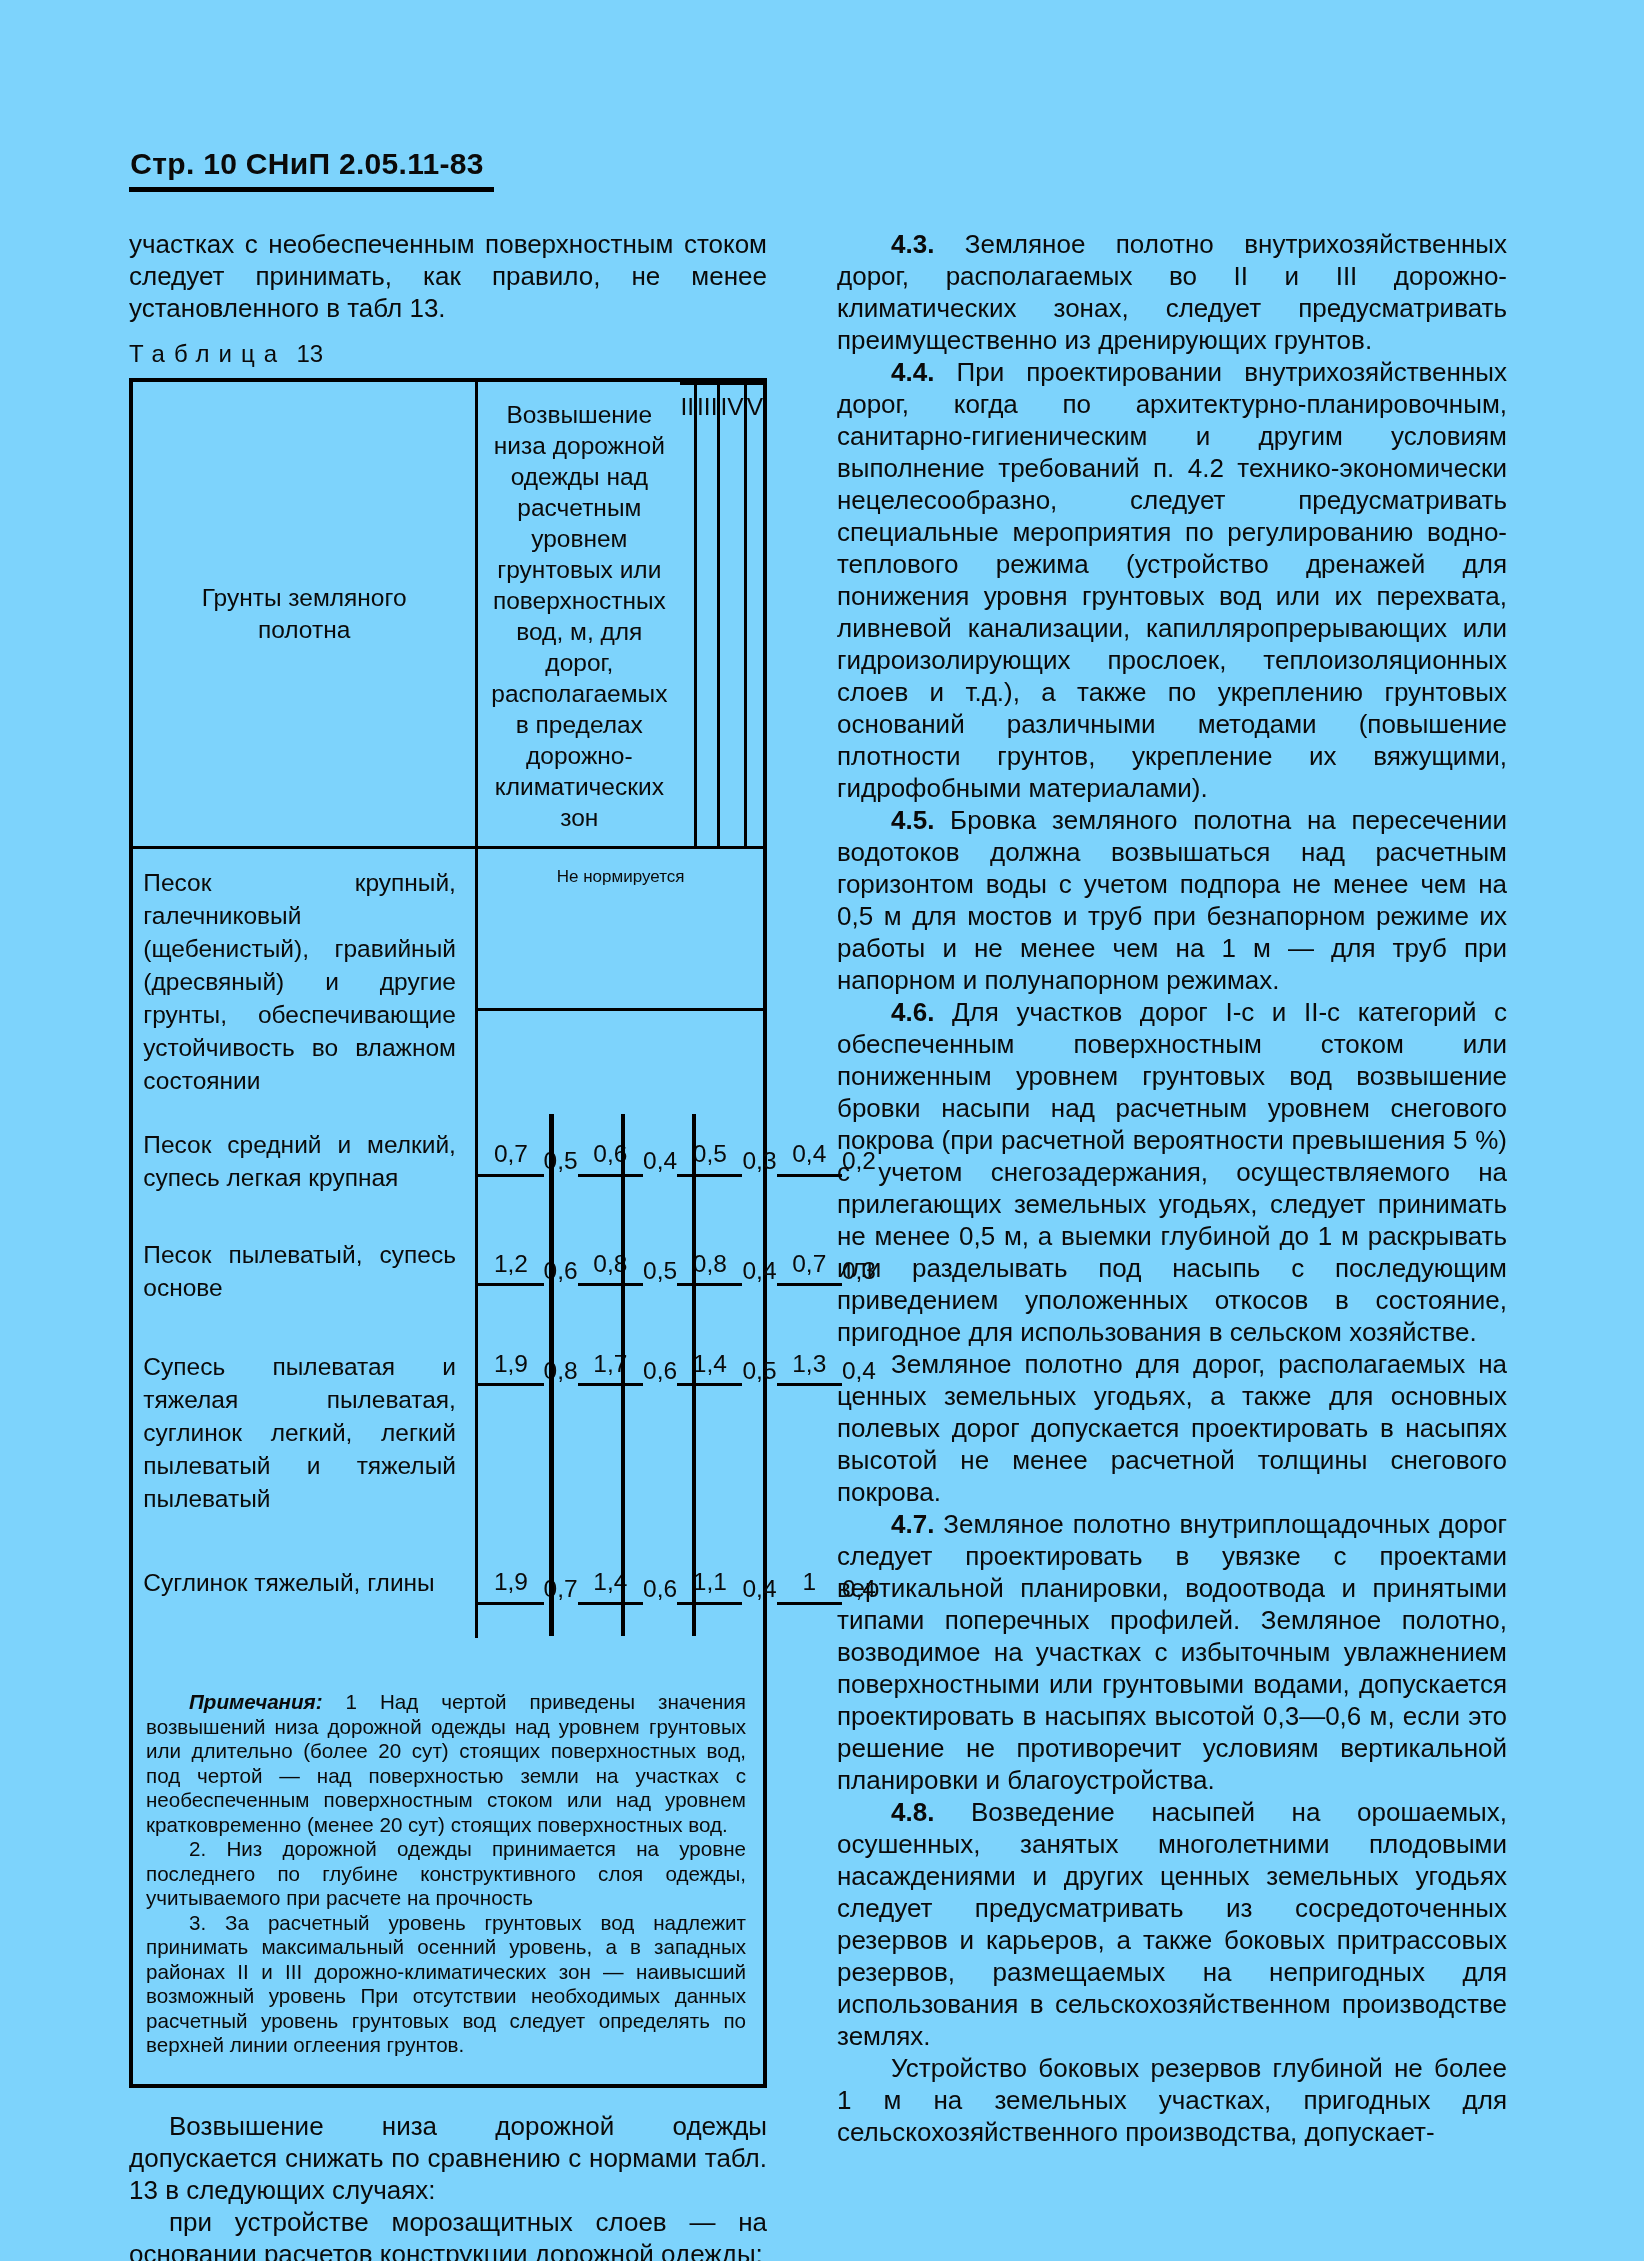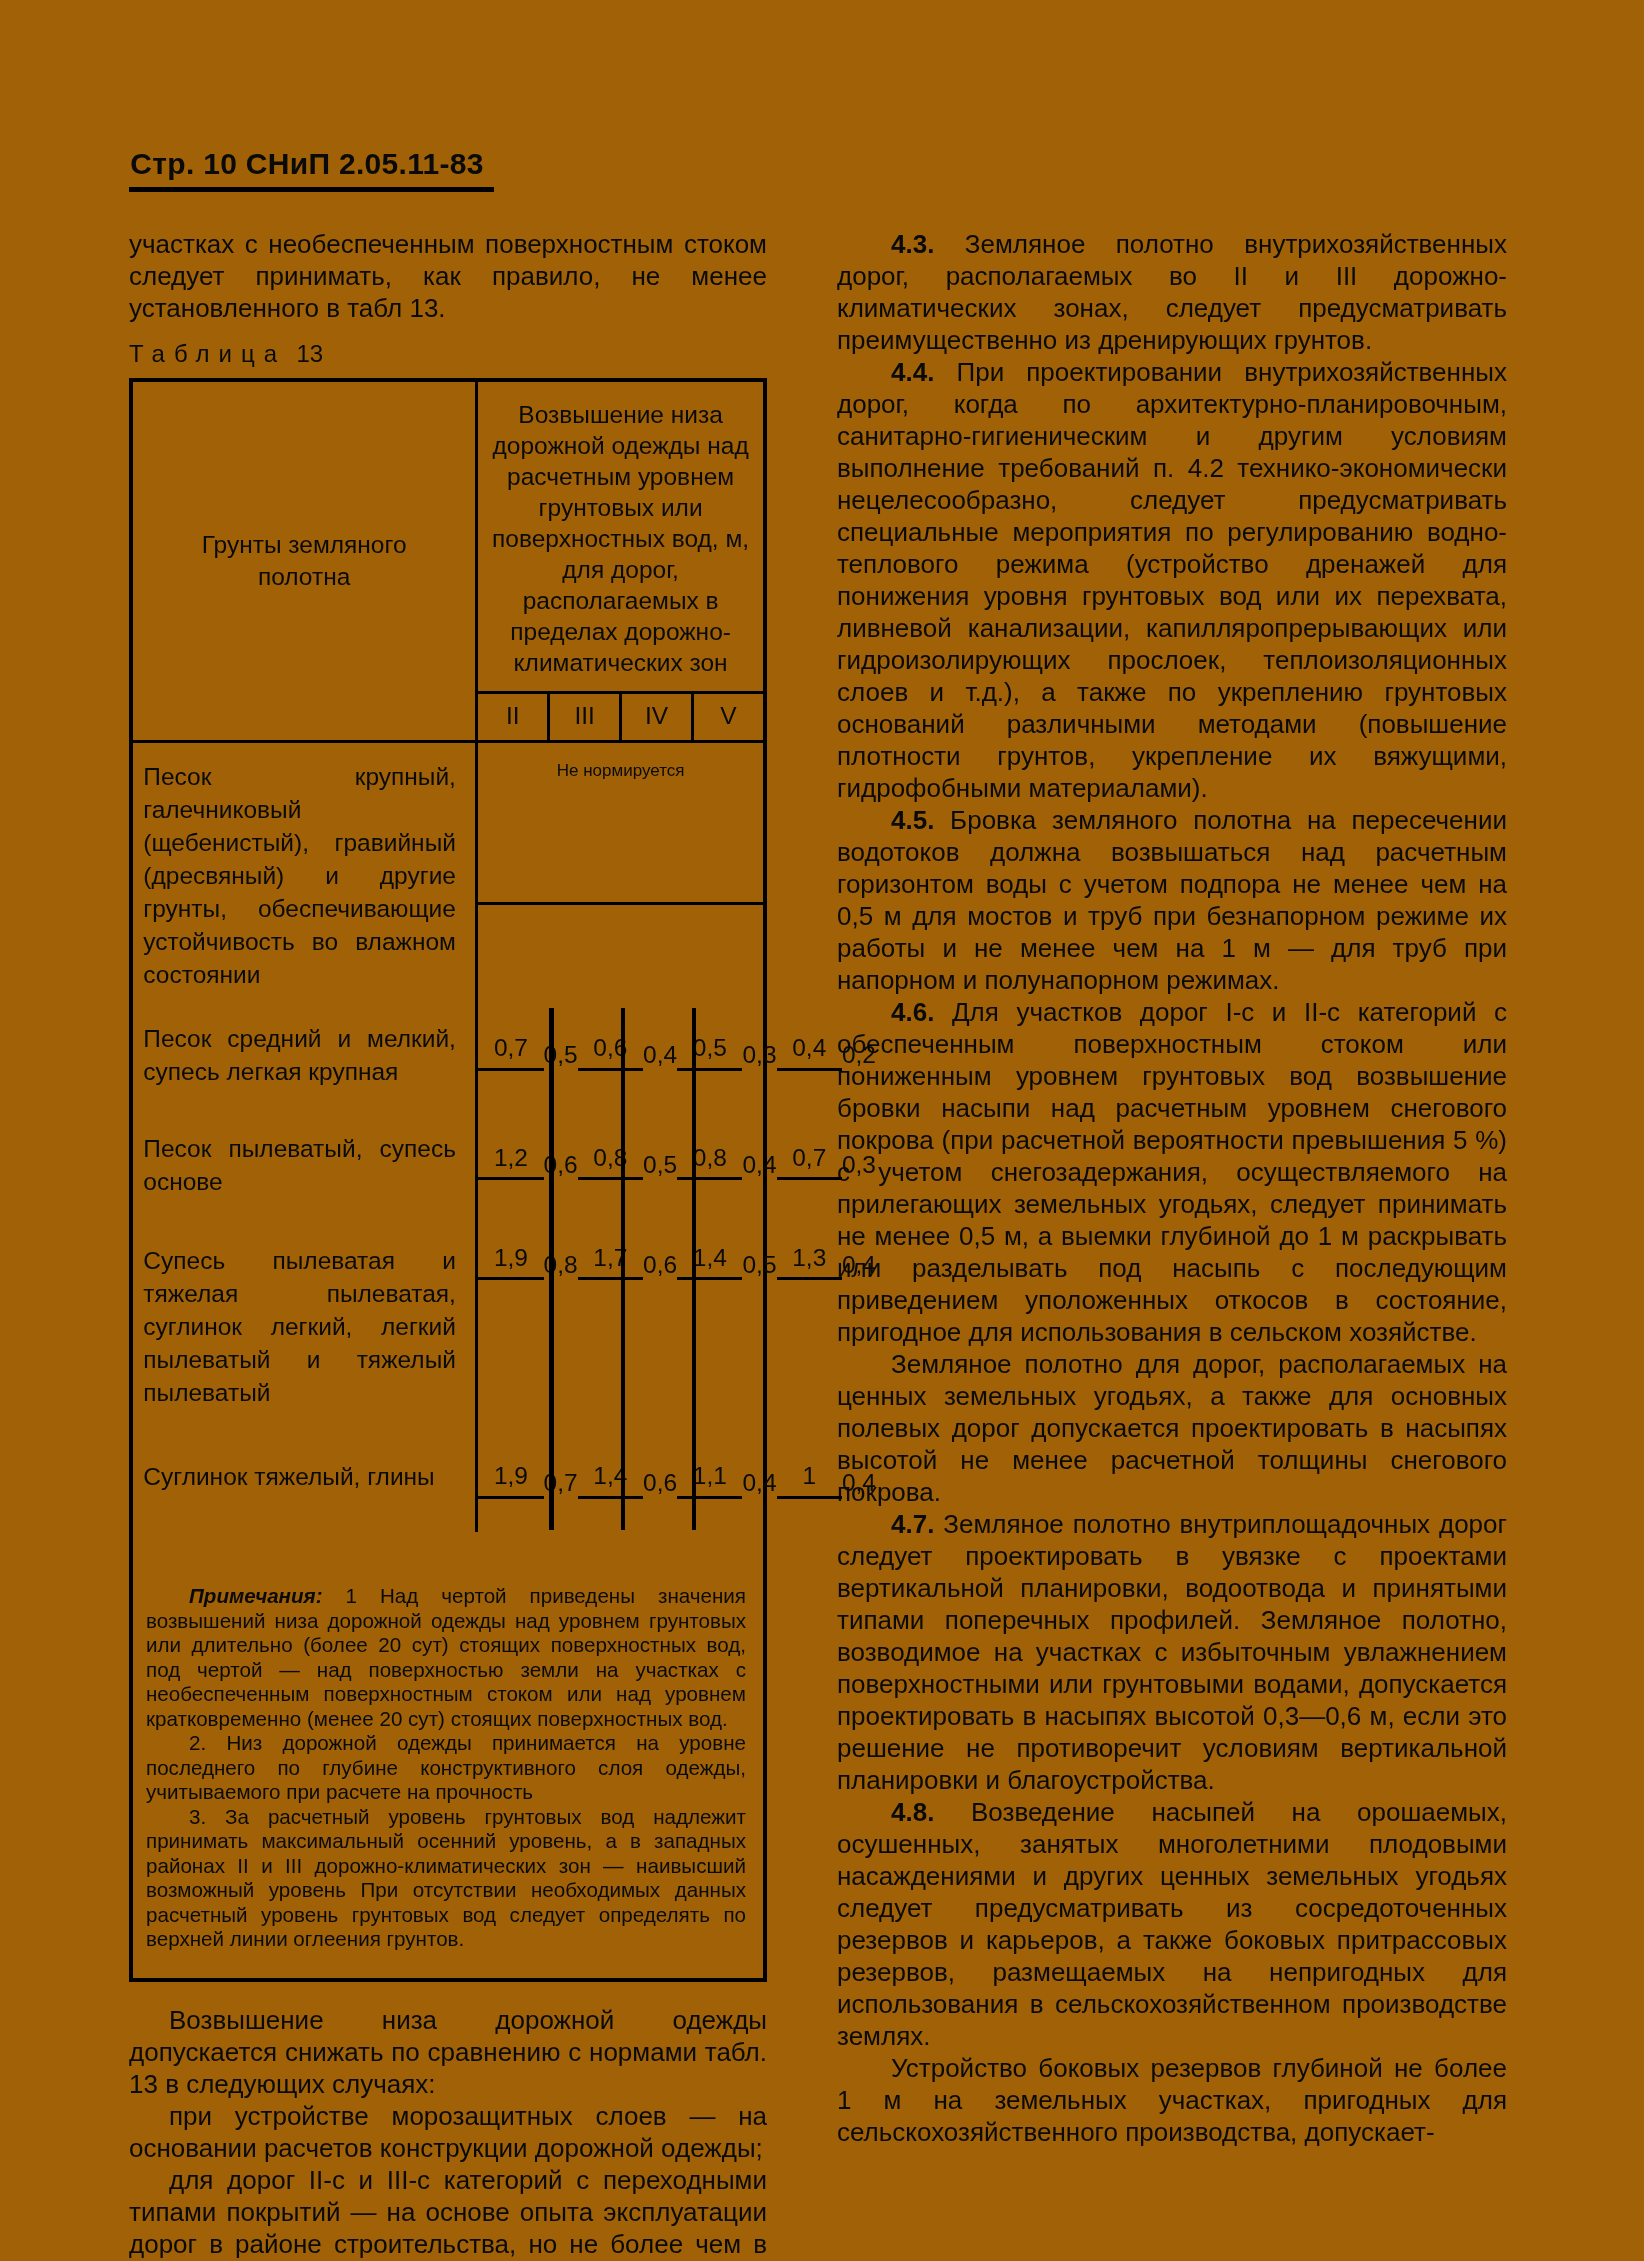--- a/index.html
+++ b/index.html
@@ -1,19 +1,19 @@
 <!DOCTYPE html>
 <html lang="ru" style="font-size:10.3px"><head>
 <meta charset="utf-8">
 <style>
   html,body { margin:0; padding:0; background:#e8e8e4; }
   .page {
     position:relative;
     width:1644px; height:2261px;
-    background:#a16207;
+    background:#7dd3fc;
     color:#0a0a0a;
     font-family:"Liberation Sans","DejaVu Sans",sans-serif;
     box-sizing:border-box;
     padding:147px 137px 0 129px;
     overflow:hidden;
   }
   .page-header {
     display:inline-block;
     font-size:30px; font-weight:bold;
     letter-spacing:0.3px;
@@ -44,21 +44,21 @@
   
   .tbl { border:4.5px solid #000; margin-top:3.9px; }
   .tbl-top { display:flex; border-bottom:3.9px solid #000; align-items:stretch; }
   .h-left {
     width:54.8%; border-right:3.9px solid #000;
     display:flex; align-items:center; justify-content:center;
     text-align:center; padding:13px 30px;
     font-size:24.5px; line-height:32px;
     box-sizing:border-box;
   }
-  .h-right { width:45.2%; display:flex; flex-direction:column; }
+  .h-right { width:45.2%; display:flex; flex-direction:row; }
   .h-text {
     flex:1; display:flex; align-items:center; justify-content:center;
     text-align:center; padding:17px 10.3px 13px;
     font-size:24.5px; line-height:31px;
   }
   .zones { display:flex; border-top:3.2px solid #000; }
   .zone {
     flex:1; text-align:center;
     padding:7.7px 0 10.3px; font-size:24.5px;
   }

